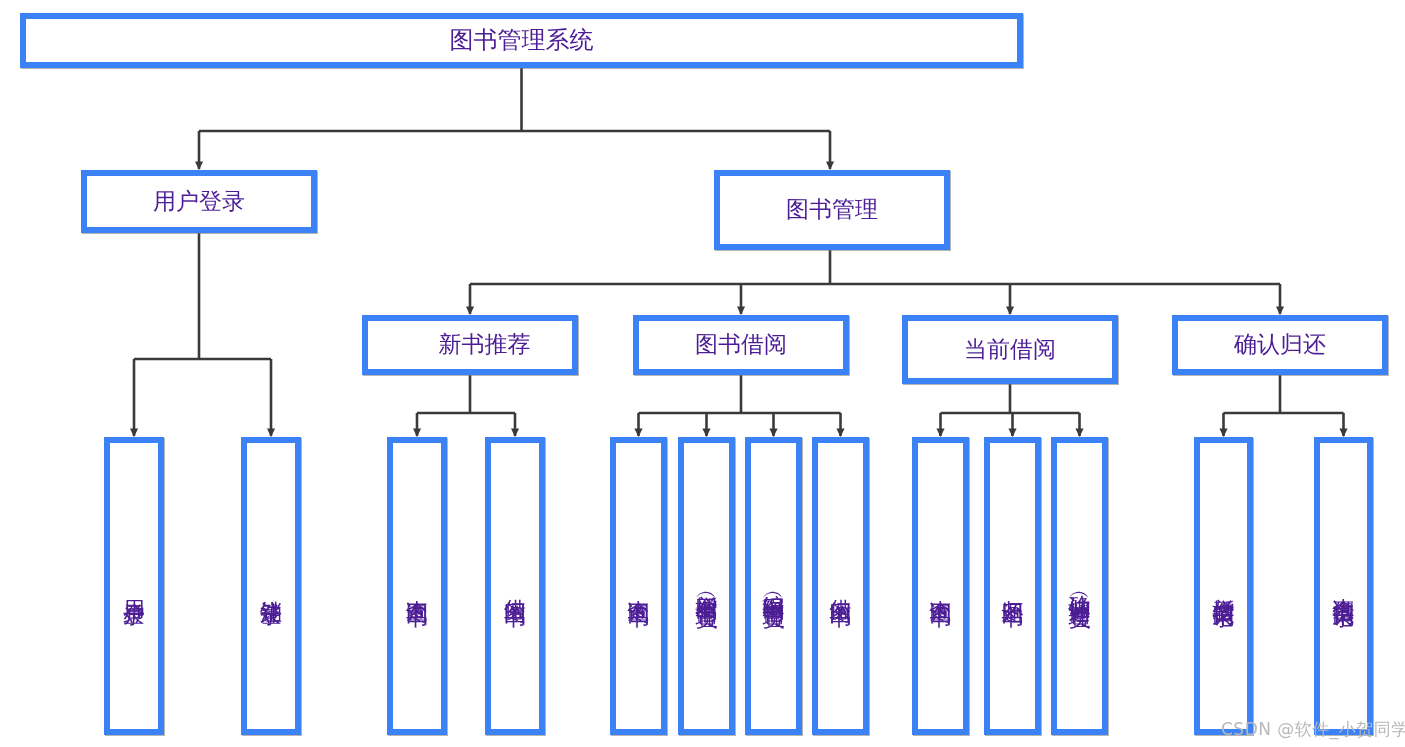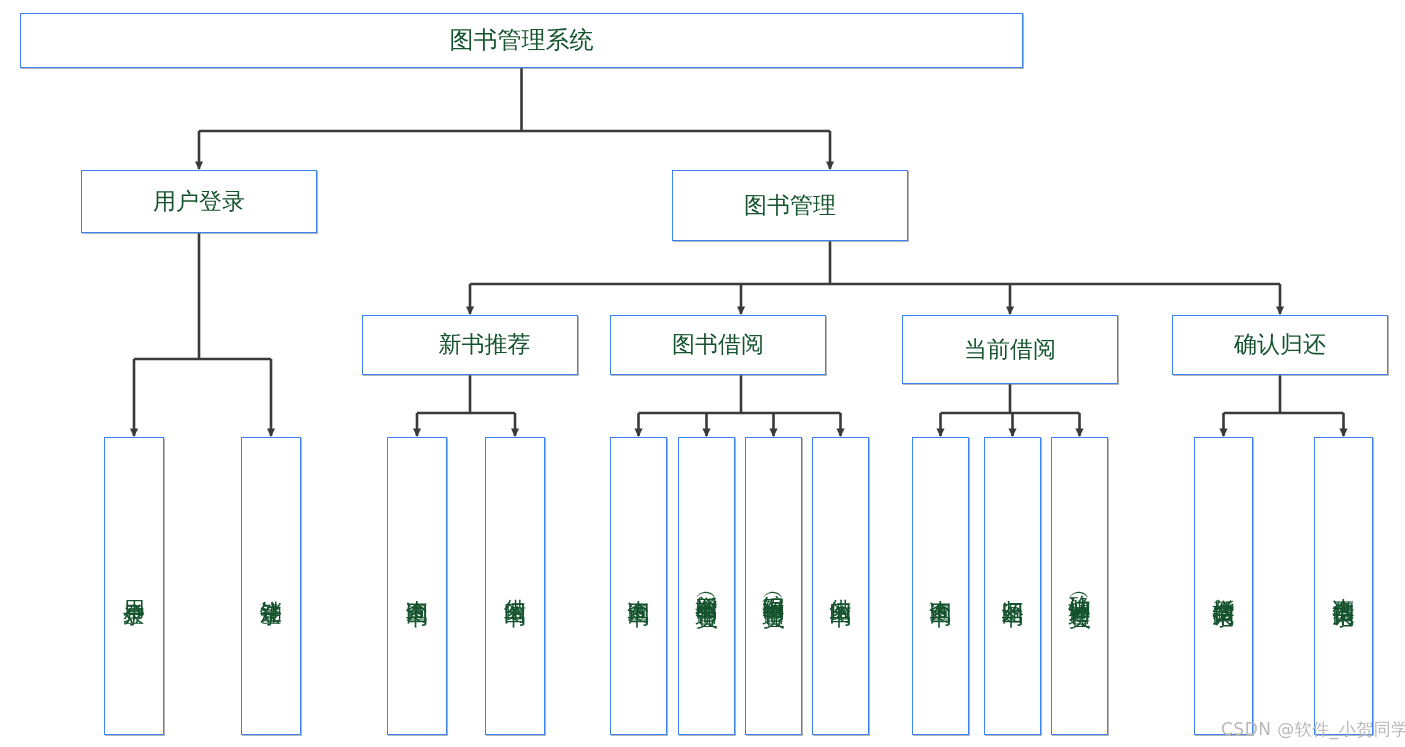--- a/index.html
+++ b/index.html
@@ -23,26 +23,26 @@
     left: 0;
     top: 0;
     width: 1405px;
     height: 747px;
     pointer-events: none;
   }
   .node {
     position: absolute;
     box-sizing: border-box;
     background: #ffffff;
-    border: 1px solid #3b82f6;
+    border: 6px solid #3b82f6;
     box-shadow: 1px 1px 0 0 rgba(120,120,120,0.55);
     display: flex;
     align-items: center;
     justify-content: center;
-    color: #14532d;
+    color: #4c1d95;
   }
   .node .label {
     display: block;
     text-align: center;
     line-height: 1.18;
     white-space: nowrap;
   }
   
   .node.horiz .label {
     font-size: 23px;
@@ -123,27 +123,27 @@
       </g>
   </svg>
 
   <div id="node-layer">
       <div class="node horiz root" style="left: 20px; top: 13px; width: 1003px; height: 55px;">
         <span class="label">图书管理系统</span>
       </div>
       <div class="node horiz" style="left: 81px; top: 170px; width: 236px; height: 63px;">
         <span class="label">用户登录</span>
       </div>
-      <div class="node horiz" style="left: 672px; top: 170px; width: 236px; height: 71px;">
+      <div class="node horiz" style="left: 714px; top: 170px; width: 236px; height: 80px;">
         <span class="label">图书管理</span>
       </div>
       <div class="node horiz" style="left: 362px; top: 315px; width: 216px; height: 60px; padding-left: 29px;">
         <span class="label">新书推荐</span>
       </div>
-      <div class="node horiz" style="left: 610px; top: 315px; width: 216px; height: 60px;">
+      <div class="node horiz" style="left: 633px; top: 315px; width: 216px; height: 60px;">
         <span class="label">图书借阅</span>
       </div>
       <div class="node horiz" style="left: 902px; top: 315px; width: 216px; height: 69px; align-items: center;">
         <span class="label">当前借阅</span>
       </div>
       <div class="node horiz" style="left: 1172px; top: 315px; width: 216px; height: 60px;">
         <span class="label">确认归还</span>
       </div>
       <div class="node vert" style="left: 104px; top: 437px; width: 60px; height: 298px;">
         <span class="label">用户登录</span>

